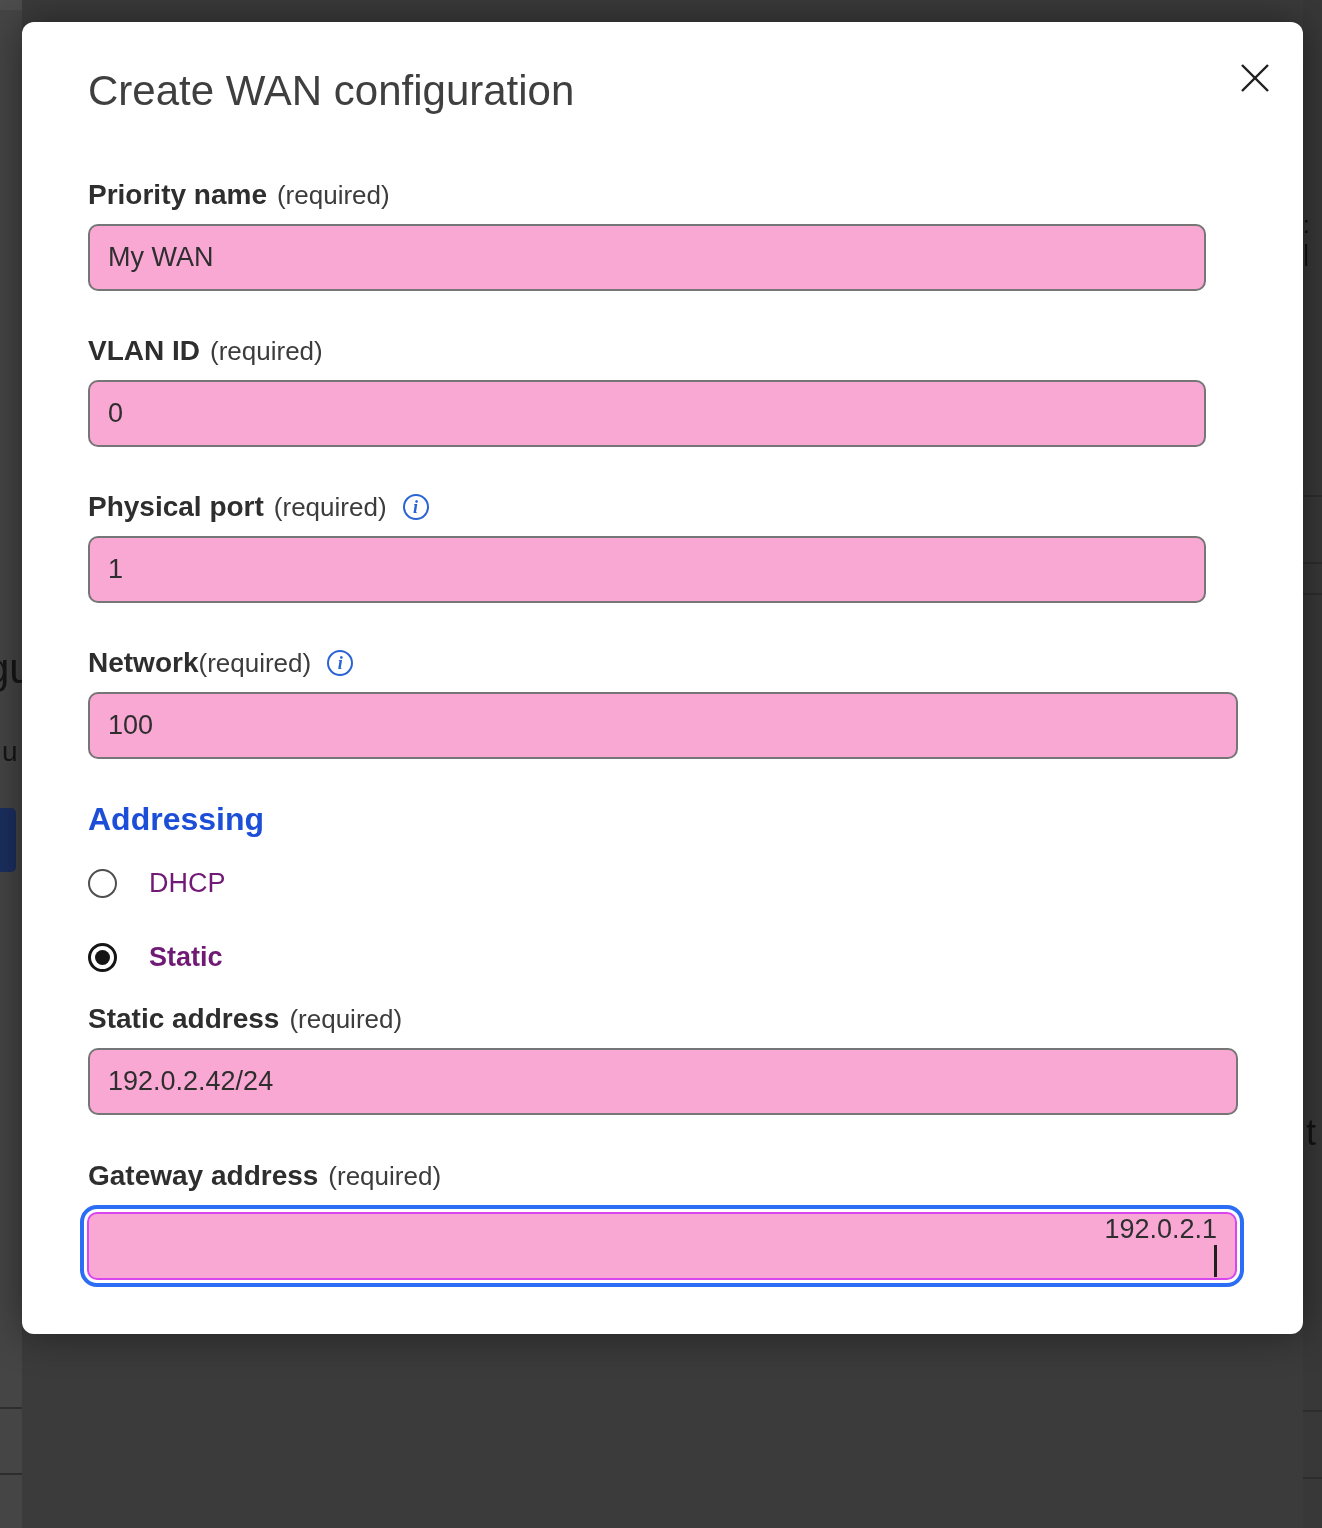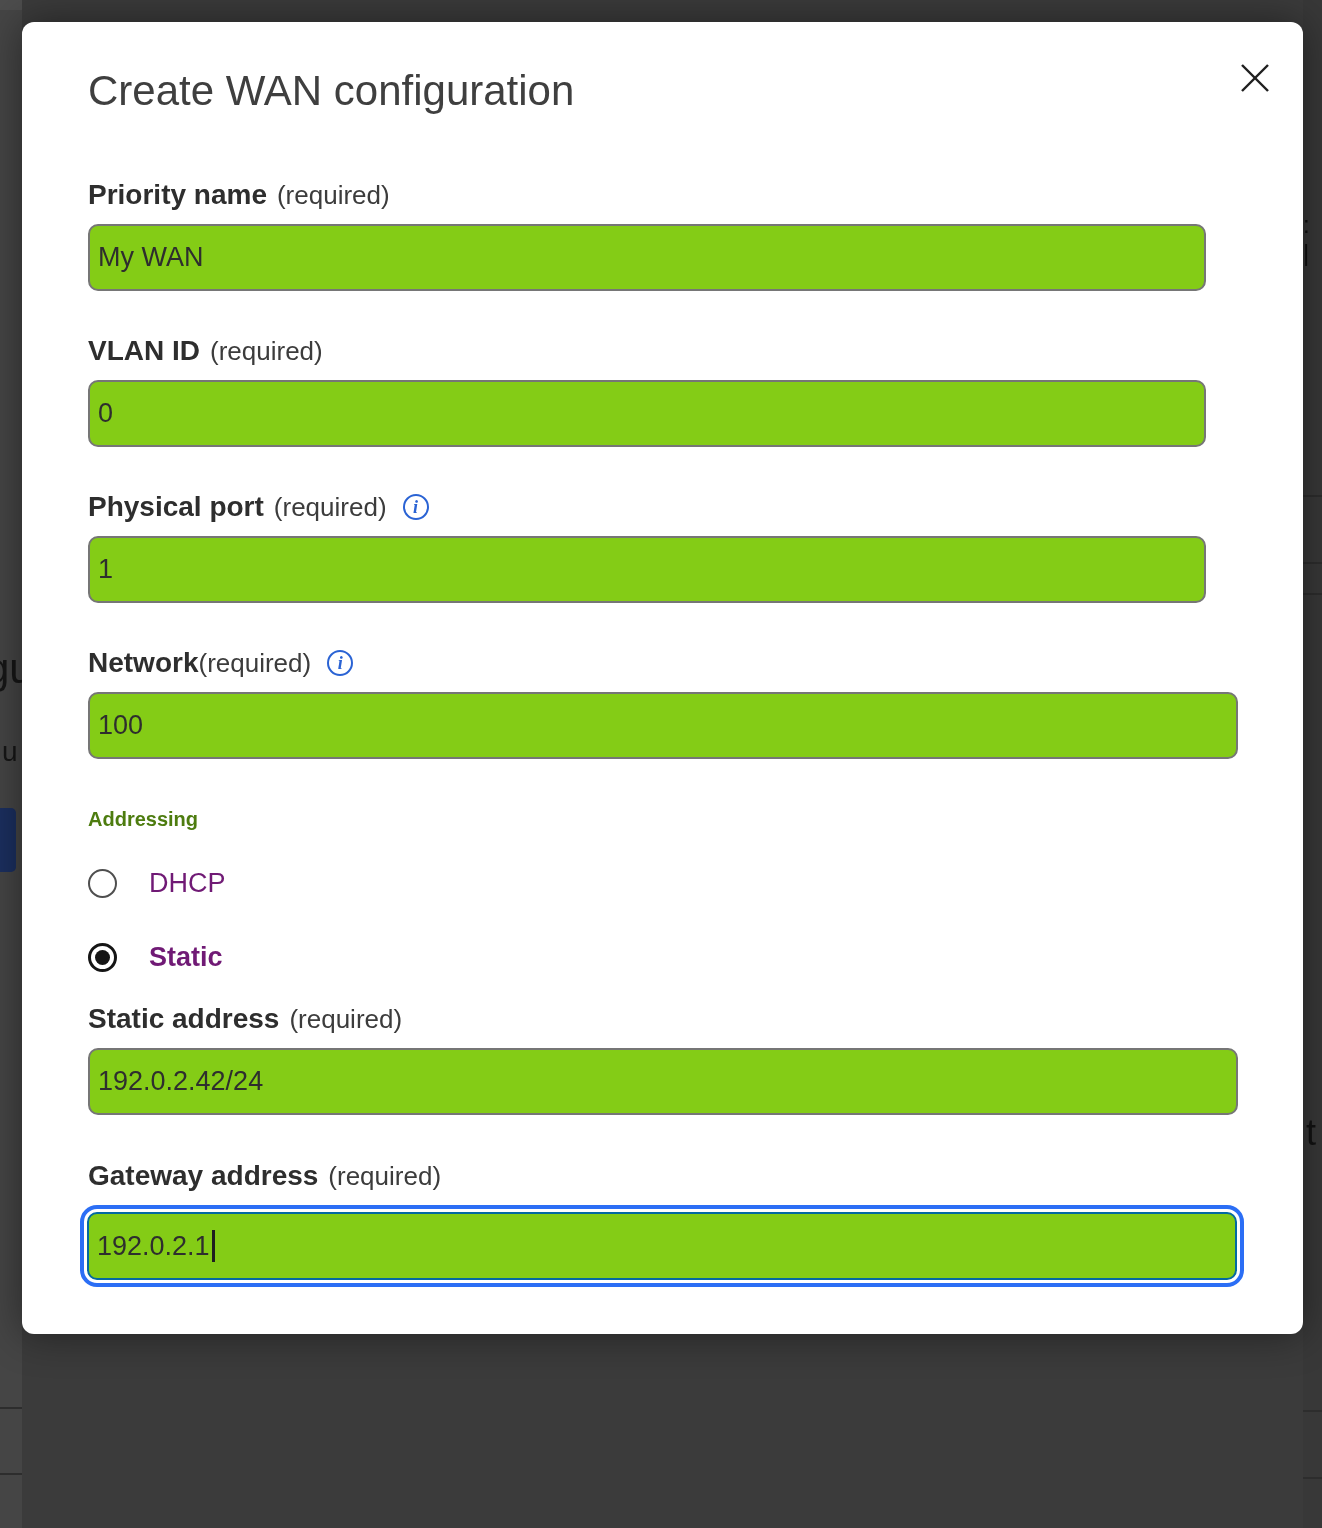--- a/index.html
+++ b/index.html
@@ -68,25 +68,25 @@
     color: #3c3c3c;
     margin-left: 10px;
   }
   .required.nospace { margin-left: 0; }
 
   .text-input {
     display: block;
     height: 67px;
     border: 2px solid #767676;
     border-radius: 10px;
-    padding: 0 8px;
+    padding: 0 18px;
     font-family: "Liberation Sans", sans-serif;
     font-size: 27px;
     color: #2e2e2e;
-    background: #84cc16;
+    background: #f9a8d4;
     outline: none;
   }
   .w-narrow { width: 1118px; }
   .w-wide   { width: 1150px; }
 
   .mt-label-1 { margin-top: 62px; }
   .mt-input   { margin-top: 12px; }
   .mt-label   { margin-top: 43px; text-align: center; }
 
   .info-icon {
@@ -100,23 +100,23 @@
     font-family: "Liberation Serif", serif;
     font-style: italic;
     font-weight: 700;
     font-size: 18px;
     margin-left: 16px;
     cursor: pointer;
   }
 
   .section-label {
     margin-top: 42px;
-    font-size: 20px;
+    font-size: 32px;
     font-weight: 700;
-    color: #4d7c0f;
+    color: #1d4ed8;
     line-height: 36px;
   }
   .radio-row {
     display: flex;
     align-items: center;
     margin-top: 26px;
     height: 40px;
     cursor: pointer;
   }
   .radio-row + .radio-row { margin-top: 34px; }
@@ -129,25 +129,26 @@
     background: #fff;
   }
   .radio-circle.checked { border: 3px solid #151515; }
   .radio-dot { width: 15px; height: 15px; border-radius: 50%; background: #151515; }
   .radio-label { margin-left: 32px; font-size: 27px; color: #701a75; }
   .radio-label.bold { font-weight: 700; }
 
   .focus-wrap { margin-top: 19px; margin-left: -1px; }
   .text-input.focused {
     display: flex;
-    align-items: center;
+    align-items: flex-end;
     height: 68px;
-    border: 2px solid #0369a1;
+    border: 2px solid #d946ef;
     outline: 4px solid #2b6ef5;
     outline-offset: 3px;
+    flex-direction: column;
   }
   .caret {
     display: inline-block;
     width: 3px; height: 32px;
     background: #1f1f1f;
     margin-left: 2px;
   }
 
   .modal-footer {
     position: absolute;

